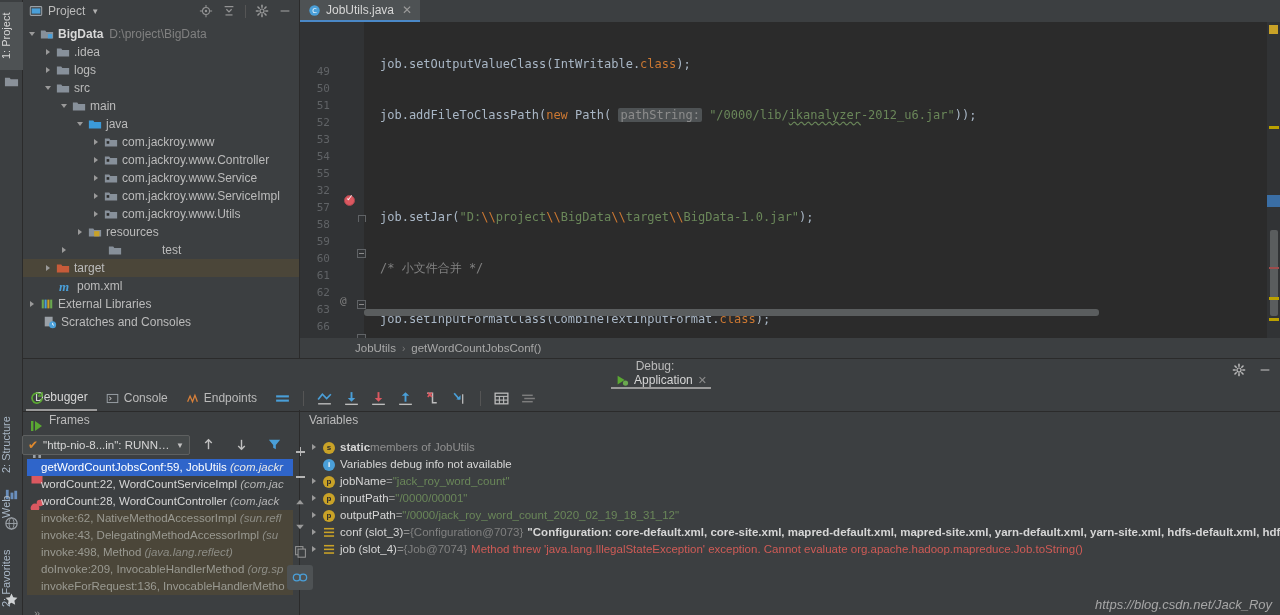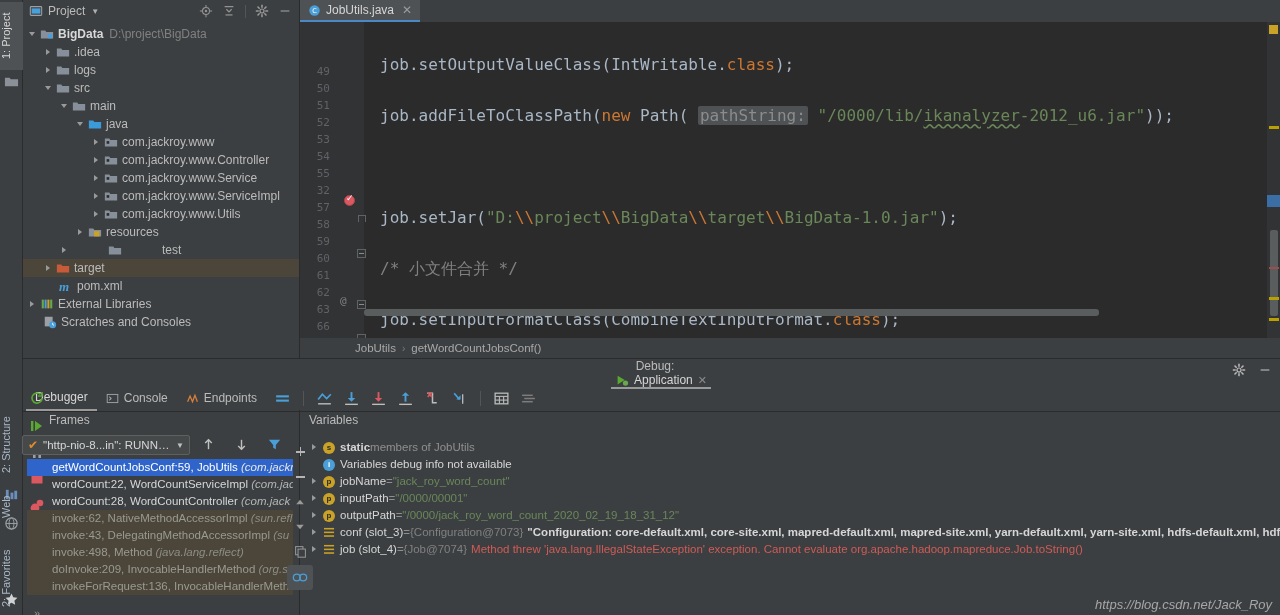--- a/index.html
+++ b/index.html
@@ -70,21 +70,21 @@
   .tab-close { color:#9b9b9b; font-size:12px; margin-left:3px; }
 
   .code-wrap { position:absolute; top:22px; left:0; right:0; bottom:20px; background:#2b2b2b; overflow:hidden; }
   .gutter {
     position:absolute; left:0; top:0; width:64px; height:100%;
     background:#313335; color:#606366; font-family:"DejaVu Sans Mono", monospace; font-size:11px;
   }
   .gnum { position:absolute; right:34px; height:17px; line-height:17px; text-align:right;margin-top:41px; }
   .code {
     position:absolute; left:64px; top:0; right:0; bottom:0;
-    font-family:"DejaVu Sans Mono", monospace; font-size:16px; line-height:17px;
+    font-family:"DejaVu Sans Mono", monospace; font-size:12px; line-height:17px;
     white-space:pre; color:#a9b7c6;
   }
   .cline { height:17px; line-height:17px; white-space:pre; padding-left:16px; }
   .kw { color:#cc7832; }
   .str { color:#6a8759; }
   .cmt { color:#808080; }
   .cls { color:#a9b7c6; }
   .hint {
     background:#4e5254; color:#8c8c8c; font-style:normal; border-radius:2px; padding:0 2px;
   }
@@ -136,21 +136,21 @@
 
   .frames-col { position:absolute; left:27px; top:410px; width:273px; bottom:0; border-right:1px solid #2b2b2b;}
   .col-head { height:20px; display:flex; align-items:center; padding-left:22px; font-size:12px; color:#bbbbbb;}
   .frames-toolbar { position:absolute; left:22px; top:433px; right:0; height:24px; display:flex; align-items:center; gap:6px;}
   .thread-combo {
     height:20px; display:flex; align-items:center; gap:5px; padding:0 5px;
     border:1px solid #5e6060; background:#45494a; border-radius:2px; font-size:11.5px; color:#d6d6d6;
     max-width:168px; white-space:nowrap;
   }
   .frame-list { position:absolute; left:27px; top:459px; width:266px; bottom:0; overflow:hidden; }
-  .frame-row { height:17px; line-height:17px; font-size:11.5px; white-space:nowrap; padding-left:25px; color:#d6d6d6;}
+  .frame-row { height:17px; line-height:17px; font-size:11.5px; white-space:nowrap; padding-left:14px; color:#d6d6d6;}
   .frame-row.sel { background:#2f65ca; color:#ffffff; }
   .frame-row.dim { background:#4b4639; color:#9a9a92; }
   .frame-row .pkg { font-style:italic; color:#b5b5b5; }
   .frame-row.sel .pkg { color:#e6e6e6; }
   .frame-row.dim .pkg { color:#8d8d86; }
 
   .vars-col { position:absolute; left:301px; top:410px; right:0; bottom:0; }
   .var-row { height:17px; line-height:17px; font-size:11.5px; white-space:nowrap; display:flex; align-items:center; padding-left:8px;}
   .var-arrow { width:11px; height:11px; position:relative; flex:0 0 11px; margin-right:3px;}
   .var-arrow.r::before{content:"";position:absolute;left:3px;top:2px;border-left:4px solid #9a9a9a;border-top:3.5px solid transparent;border-bottom:3.5px solid transparent;}

